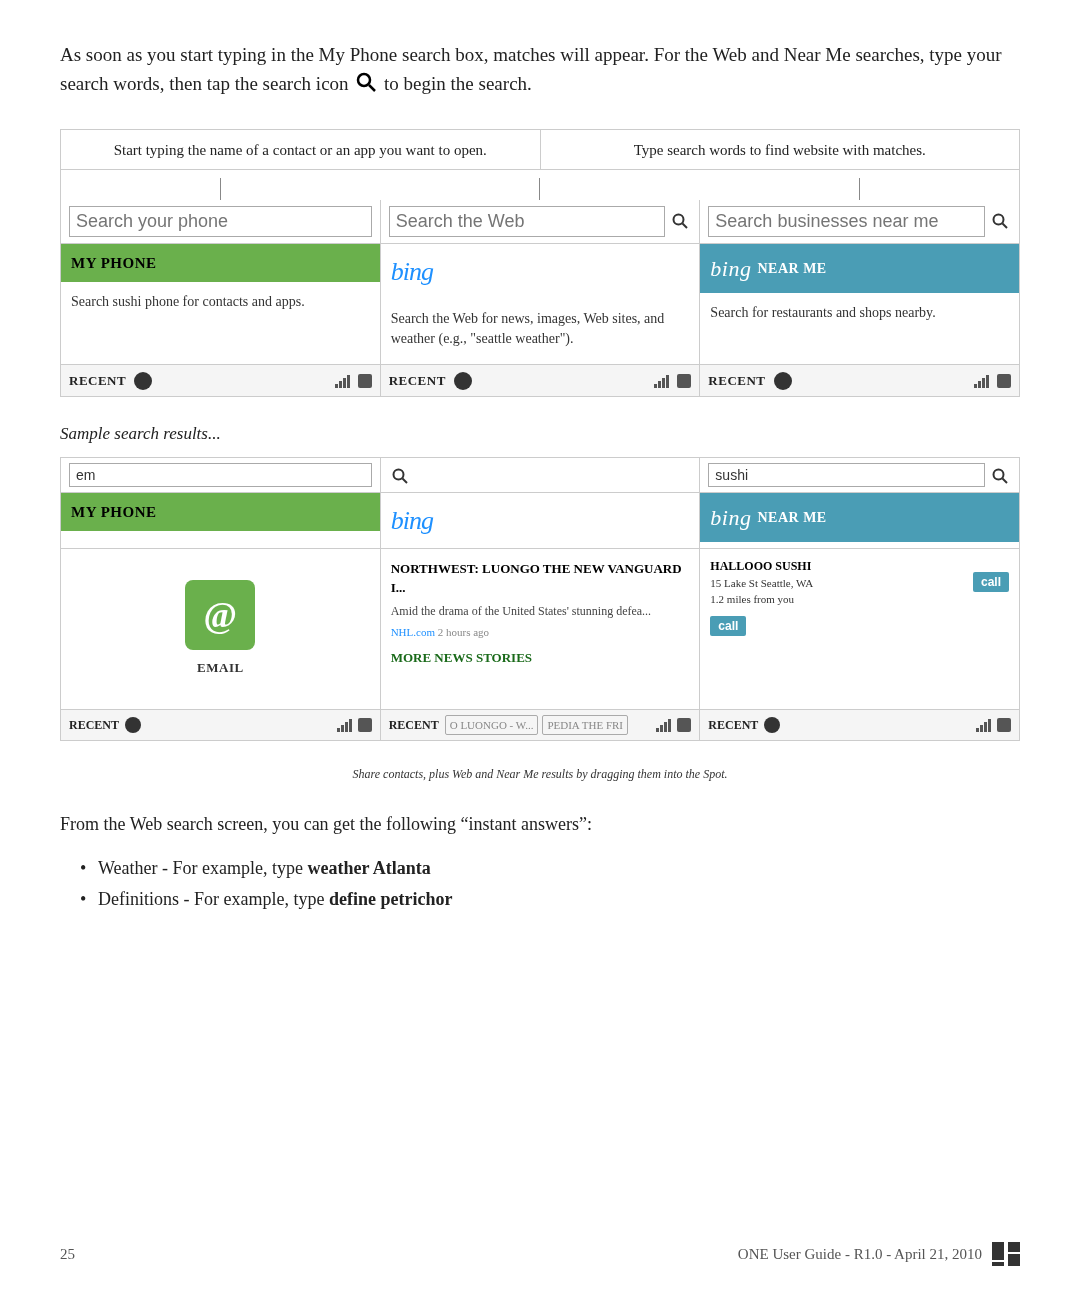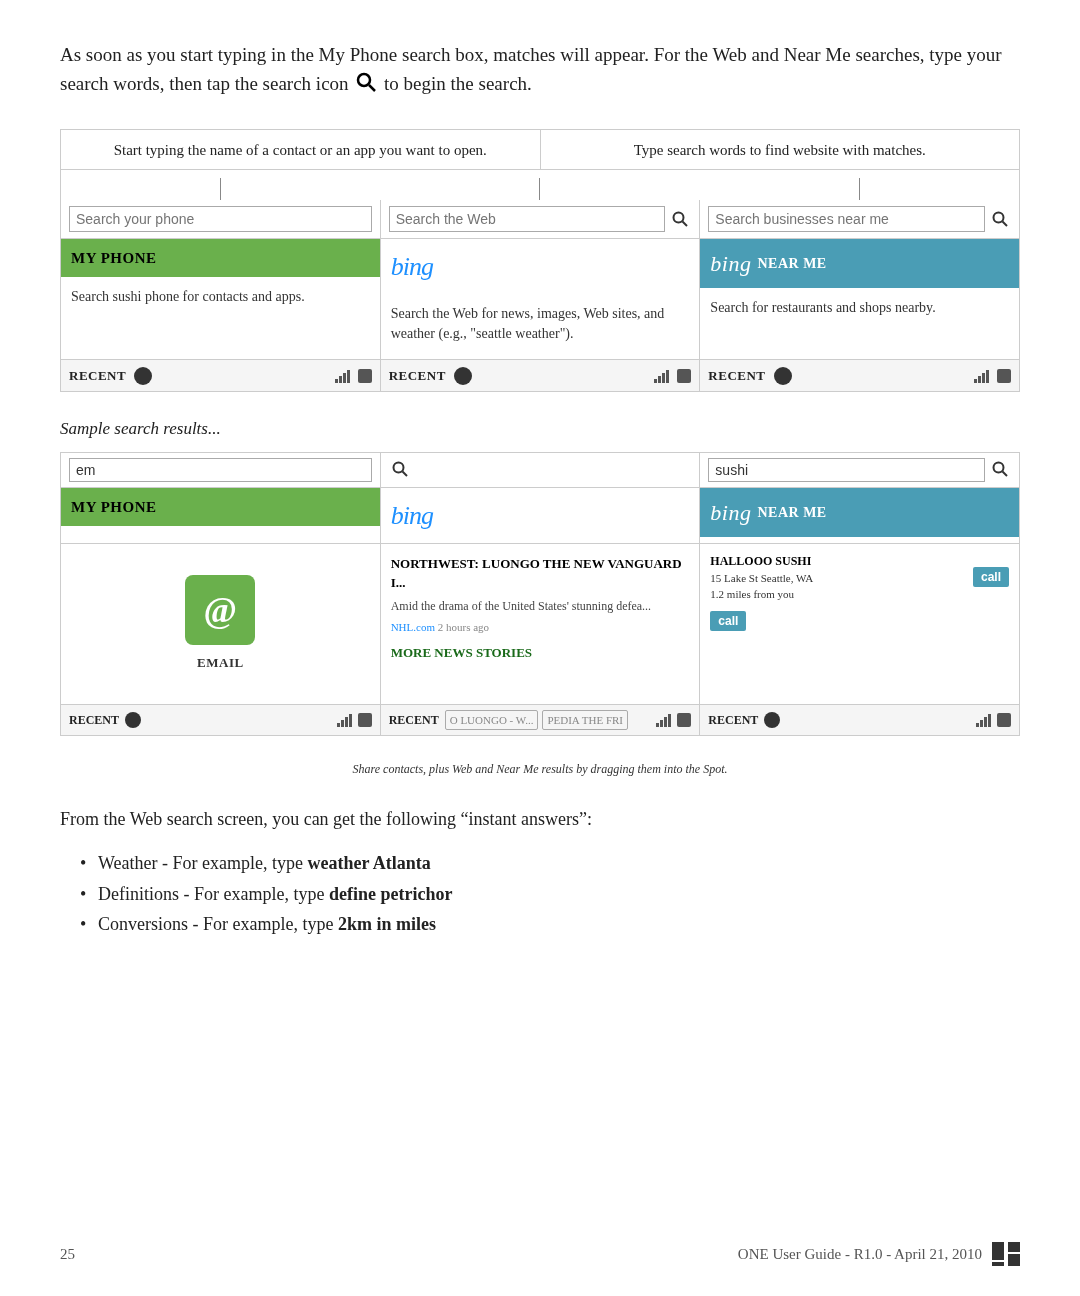--- a/index.html
+++ b/index.html
@@ -53,21 +53,21 @@
       border-right: 1px solid #ccc;
       font-size: 14px;
       color: #888;
       gap: 4px;
     }
     .search-cell:last-child { border-right: none; }
     .search-input-bar {
       flex: 1;
       border: 1px solid #aaa;
       padding: 4px 6px;
-      font-size: 14px;
+      font-size: 18px;
       color: #555;
       background: #fff;
     }
     .search-icon-btn {
       width: 22px;
       height: 22px;
       display: flex;
       align-items: center;
       justify-content: center;
       cursor: pointer;
@@ -188,21 +188,21 @@
     }
 
     .results-search-row {
       display: flex;
       border-bottom: 1px solid #ccc;
       background: #fff;
     }
     .results-search-cell {
       flex: 1;
       display: flex;
-      align-items: flex-start;
+      align-items: flex-end;
       padding: 5px 8px;
       border-right: 1px solid #ccc;
       font-size: 14px;
       color: #333;
       gap: 4px;
     }
     .results-search-cell:last-child { border-right: none; }
     .results-input {
       flex: 1;
       border: 1px solid #aaa;
@@ -677,23 +677,20 @@
 
 <p class="bottom-text">From the Web search screen, you can get the following “instant answers”:</p>
 
 <ul class="bullet-list">
   <li>
     <span>Weather - For example, type </span><span class="bold-term">weather Atlanta</span>
   </li>
   <li>
     <span>Definitions - For example, type </span><span class="bold-term">define petrichor</span>
   </li>
-  <li>
-    <span>Conversions - For example, type </span><span class="bold-term">2km in miles</span>
-  </li>
 </ul>
 
 <div class="page-footer">
   <span>25</span>
   <div style="display:flex;align-items:center;gap:10px;">
     <span>ONE User Guide - R1.0 - April 21, 2010</span>
     <div class="logo-block">
       <div style="display:flex;flex-direction:column;gap:2px;align-items:flex-end;">
         <div style="width:12px;height:18px;background:#333;"></div>
         <div style="width:12px;height:4px;background:#333;"></div>

